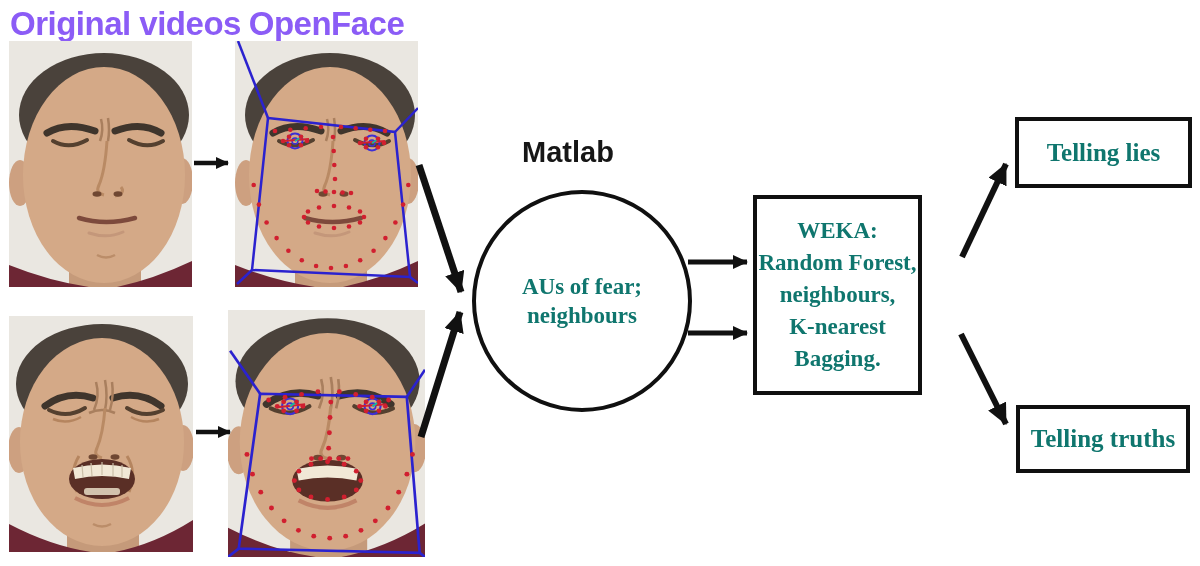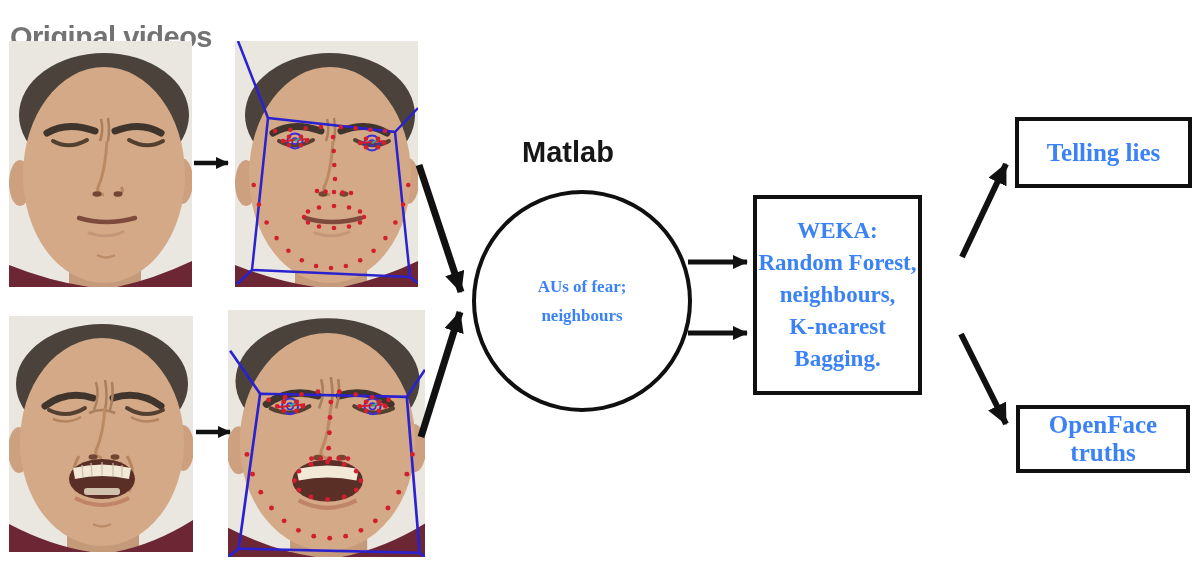--- a/index.html
+++ b/index.html
@@ -1,52 +1,53 @@
 <!DOCTYPE html>
 <html><head>
 <meta charset="utf-8">
 <style>
   html,body{margin:0;padding:0;background:#ffffff;}
   #canvas{position:relative;width:1200px;height:566px;background:#ffffff;
           font-family:"Liberation Sans",sans-serif;overflow:hidden;}
 
-  .col-label{position:absolute;top:21px;font-weight:700;font-size:29px;color:#737373;
+  .col-label{position:absolute;top:5px;font-weight:700;font-size:33px;color:#8b5cf6;
              letter-spacing:-0.5px;white-space:nowrap;}
   #label-openface{left:235px;width:183px;text-align:center;}
   #label-original{left:10px;}
 
   .photo{position:absolute;overflow:hidden;background:#eae7e1;}
   .photo svg{display:block;width:100%;height:100%;}
 
   #photo-a{left:9px;  top:41px;  width:183px;height:246px;}
   #photo-b{left:235px;top:41px;  width:183px;height:246px;}
   #photo-c{left:9px;  top:316px; width:184px;height:236px;}
   #photo-d{left:228px;top:310px; width:197px;height:247px;}
 
   #label-matlab{position:absolute;left:468px;top:136px;width:200px;text-align:center;
                 font-weight:700;font-size:29px;color:#161616;}
 
   .node{position:absolute;box-sizing:border-box;border:4px solid #101010;background:#ffffff;
         display:flex;flex-direction:column;align-items:center;justify-content:center;
-        text-align:center;font-family:"Liberation Serif",serif;font-weight:700;color:#3b82f6;}
+        text-align:center;font-family:"Liberation Serif",serif;font-weight:700;color:#0f766e;}
   #node-circle{left:472px;top:190px;width:220px;height:222px;border-radius:50%;
-               font-size:17px;line-height:29px;}
+               font-size:23px;line-height:29px;}
   #node-weka{left:753px;top:195px;width:169px;height:200px;font-size:23px;line-height:32px;}
   #node-lies{left:1015px;top:117px;width:177px;height:71px;font-size:25px;}
   #node-truths{left:1016px;top:405px;width:174px;height:68px;font-size:25px;}
 
   #arrows{position:absolute;left:0;top:0;width:1200px;height:566px;pointer-events:none;}
   .arrow{stroke:#111111;fill:none;}
 </style>
 </head>
 <body>
 
 <div id="canvas">
 
   <div class="col-label" id="label-original">Original videos</div>
+  <div class="col-label" id="label-openface">OpenFace</div>
 
   <div class="photo" id="photo-a">
     <svg viewBox="0 0 183 246" preserveAspectRatio="none">
       <rect width="183" height="246" fill="#eae7e1"></rect>
       <rect x="60" y="198" width="72" height="48" fill="#c59a7a"></rect>
       <path d="M0,224 Q40,240 80,246 L0,246 Z" fill="#6d2634"></path>
       <path d="M183,220 Q145,238 108,246 L183,246 Z" fill="#6d2634"></path>
       <ellipse cx="11" cy="142" rx="11" ry="23" fill="#cda080"></ellipse>
       <ellipse cx="173" cy="140" rx="11" ry="23" fill="#cda080"></ellipse>
       <ellipse cx="95" cy="74" rx="85" ry="62" fill="#4a423b"></ellipse>
@@ -320,21 +321,21 @@
     <div>neighbours,</div>
     <div>K-nearest</div>
     <div>Bagging.</div>
   </div>
 
   <div class="node outcome" id="node-lies">
     <div>Telling lies</div>
   </div>
 
   <div class="node outcome" id="node-truths">
-    <div>OpenFace truths</div>
+    <div>Telling truths</div>
   </div>
 
   <svg id="arrows">
     <defs>
       <marker id="m-big" markerUnits="userSpaceOnUse" markerWidth="22" markerHeight="20" refX="20" refY="10" orient="auto">
         <path d="M0,0 L21,10 L0,20 Z" fill="#111111"></path>
       </marker>
       <marker id="m-med" markerUnits="userSpaceOnUse" markerWidth="16" markerHeight="14" refX="14" refY="7" orient="auto">
         <path d="M0,0 L15,7 L0,14 Z" fill="#111111"></path>
       </marker>

